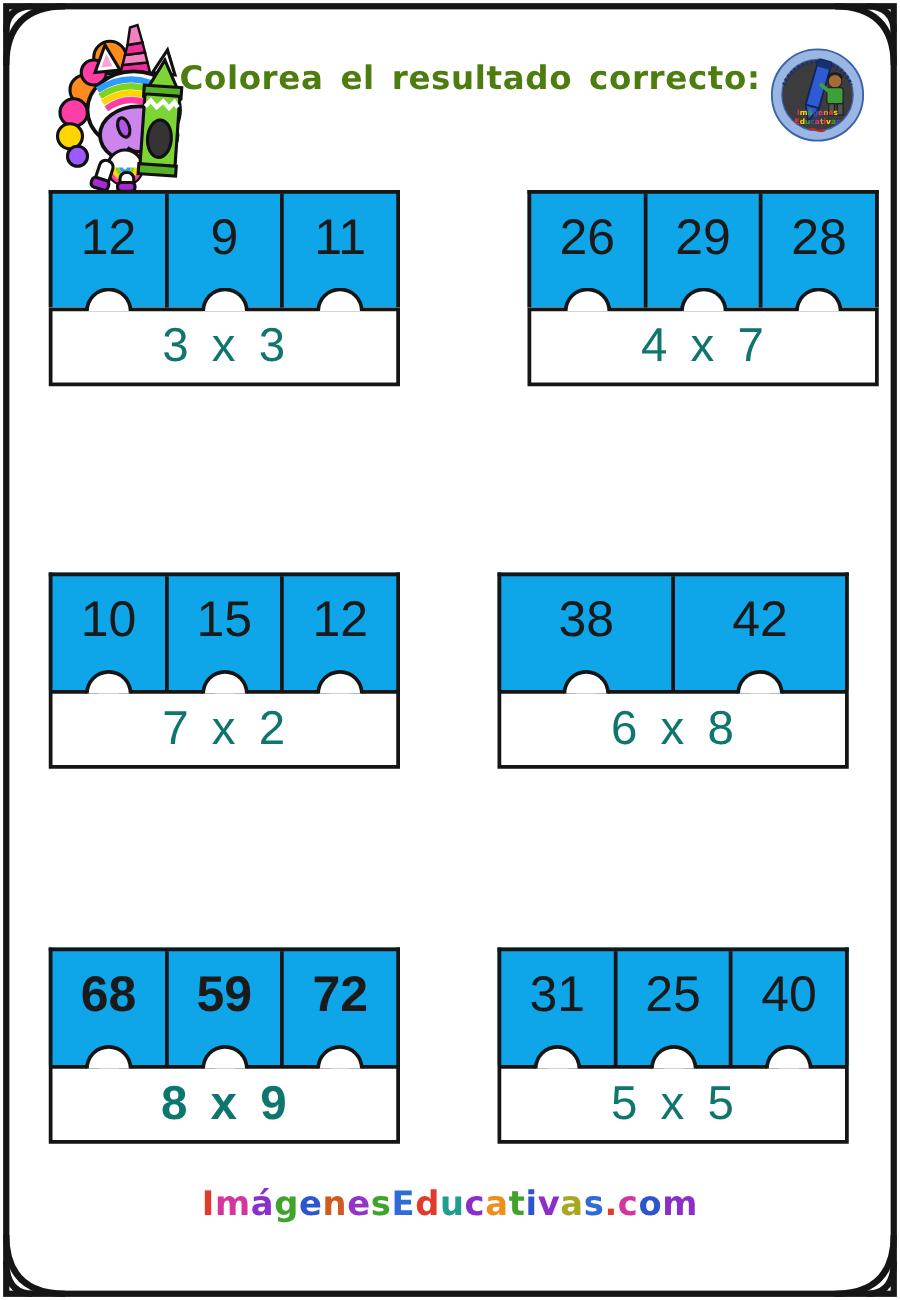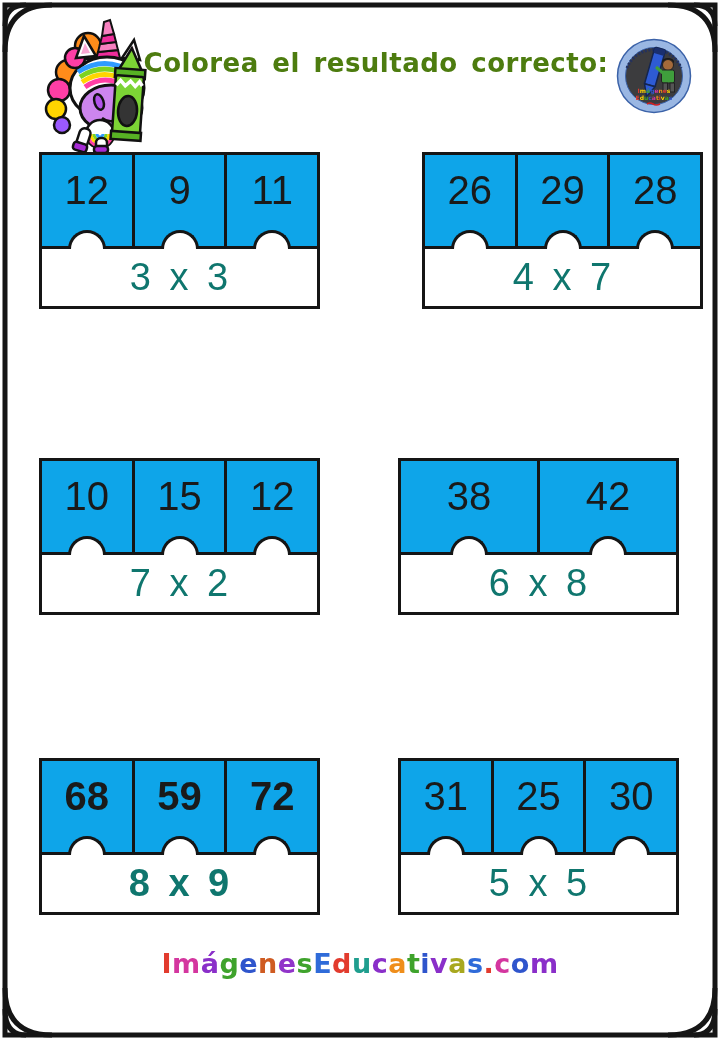--- a/index.html
+++ b/index.html
@@ -256,21 +256,21 @@
     <div class="options-row">
       <div class="option-cell">
         <span class="option-num">31</span>
         <div class="bump"></div>
       </div>
       <div class="option-cell">
         <span class="option-num">25</span>
         <div class="bump"></div>
       </div>
       <div class="option-cell">
-        <span class="option-num">30</span>
+        <span class="option-num">40</span>
         <div class="bump"></div>
       </div>
     </div>
     <div class="problem-row">
       <span class="problem-label">5 x 5</span>
     </div>
   </div>
 
   <div class="footer"><span style="color: rgb(226, 59, 46);">I</span><span style="color: rgb(212, 54, 159);">m</span><span style="color: rgb(138, 47, 201);">á</span><span style="color: rgb(63, 163, 44);">g</span><span style="color: rgb(47, 85, 204);">e</span><span style="color: rgb(207, 91, 33);">n</span><span style="color: rgb(145, 53, 201);">e</span><span style="color: rgb(63, 163, 44);">s</span><span style="color: rgb(47, 107, 217);">E</span><span style="color: rgb(226, 59, 46);">d</span><span style="color: rgb(31, 158, 142);">u</span><span style="color: rgb(138, 47, 201);">c</span><span style="color: rgb(239, 142, 27);">a</span><span style="color: rgb(63, 163, 44);">t</span><span style="color: rgb(47, 85, 204);">i</span><span style="color: rgb(138, 47, 201);">v</span><span style="color: rgb(168, 168, 31);">a</span><span style="color: rgb(47, 107, 217);">s</span><span style="color: rgb(226, 59, 46);">.</span><span style="color: rgb(212, 54, 159);">c</span><span style="color: rgb(47, 85, 204);">o</span><span style="color: rgb(138, 47, 201);">m</span></div>
 

